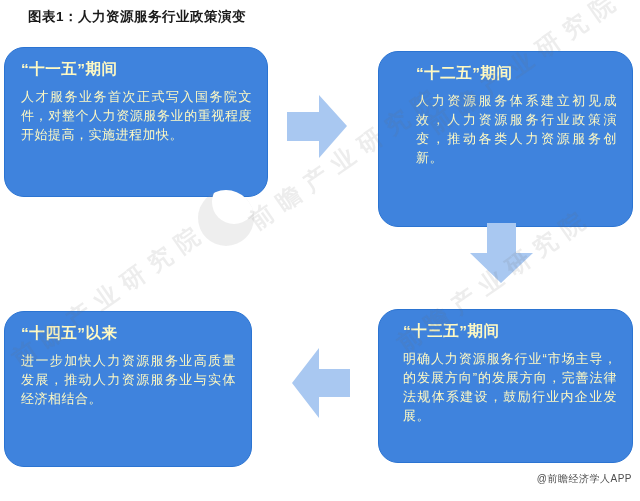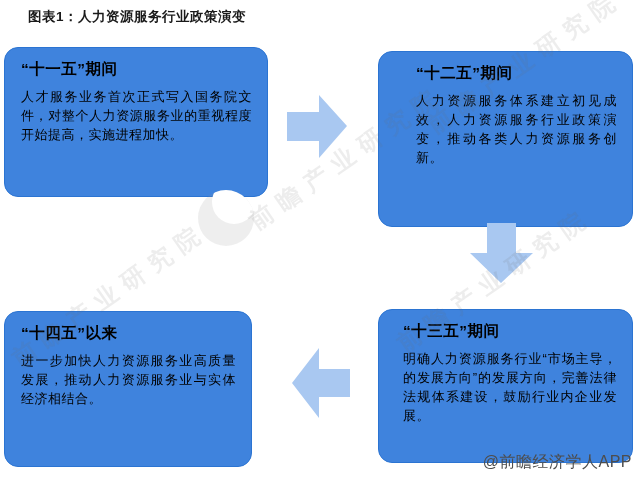--- a/index.html
+++ b/index.html
@@ -5,42 +5,42 @@
   html,body{margin:0;padding:0;background:#fff;}
   #stage{
     position:relative;width:640px;height:501px;background:#ffffff;overflow:hidden;
     font-family:"Liberation Sans","DejaVu Sans",sans-serif;
   }
   .page-title{
     position:absolute;top:8px;left:0;width:640px;
     font-size:13.5px;font-weight:bold;color:#1a1a1a;letter-spacing:.5px;padding-left:28px;
   }
   .box{
-    position:absolute;border-radius:14px;box-sizing:border-box;
-    padding:11px 15px 10px 16px;color:#000000;
+    position:absolute;border-radius:20px;box-sizing:border-box;
+    padding:11px 15px 10px 16px;color:#fef9c3;
   }
   .box-title{
     font-size:15.5px;font-weight:bold;margin:0 0 7px 0;letter-spacing:.5px;
   }
   .box-body{
     font-size:13px;line-height:19px;letter-spacing:.5px;text-align:justify;
   }
   #box-11{left:4px;top:47px;width:264px;height:150px;}
   #box-12{left:378px;top:51px;width:255px;height:176px;padding-left:37px;}
   #box-13{left:378px;top:309px;width:255px;height:154px;}
   #box-14{left:4px;top:311px;width:248px;height:156px;}
   .arrow{position:absolute;}
   #arrow-right{left:287px;top:95px;}
   #arrow-down{left:470px;top:223px;}
   #arrow-left{left:292px;top:348px;}
   .footer-source{
     position:absolute;left:8px;top:472px;font-size:11.5px;color:#4d4d4d;letter-spacing:.5px;
   }
   .footer-credit{
-    position:absolute;right:8px;top:452px;font-size:16px;color:#4d4d4d;letter-spacing:.5px;
+    position:absolute;right:8px;top:472px;font-size:10px;color:#4d4d4d;letter-spacing:.5px;
   }
   .wm-text{
     position:absolute;font-size:24px;letter-spacing:9px;color:rgba(110,110,110,.12);
     white-space:nowrap;transform:rotate(-35deg);transform-origin:0 50%;
     pointer-events:none;font-weight:bold;
   }
   .wm-logo{
     position:absolute;left:198px;top:190px;width:56px;height:56px;border-radius:50%;
     background:rgba(150,150,150,.16);pointer-events:none;overflow:hidden;
   }

